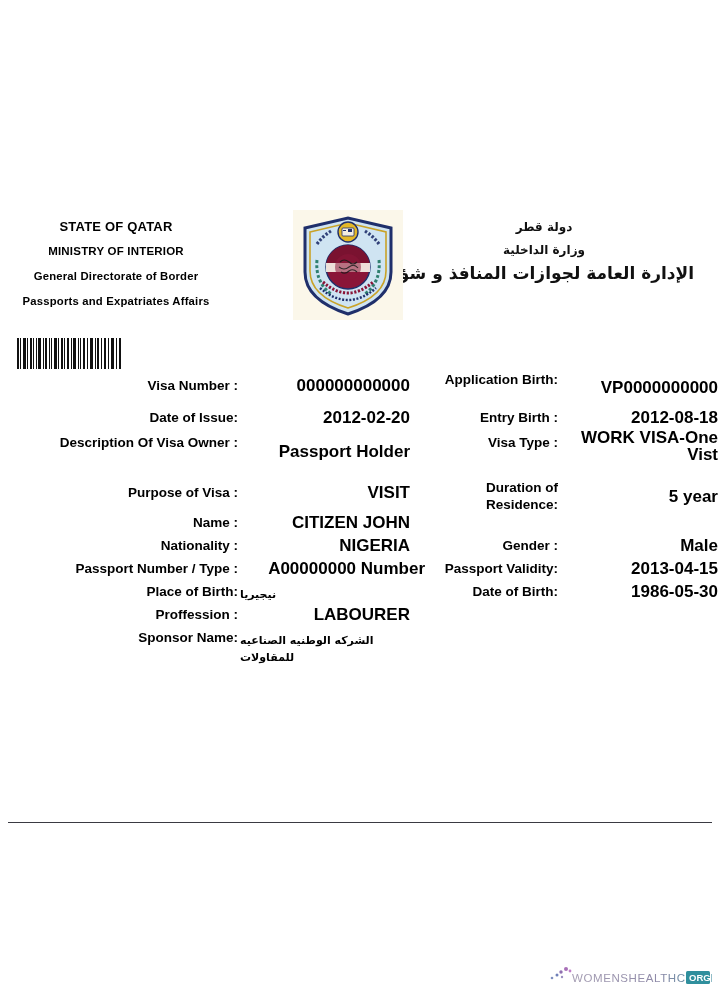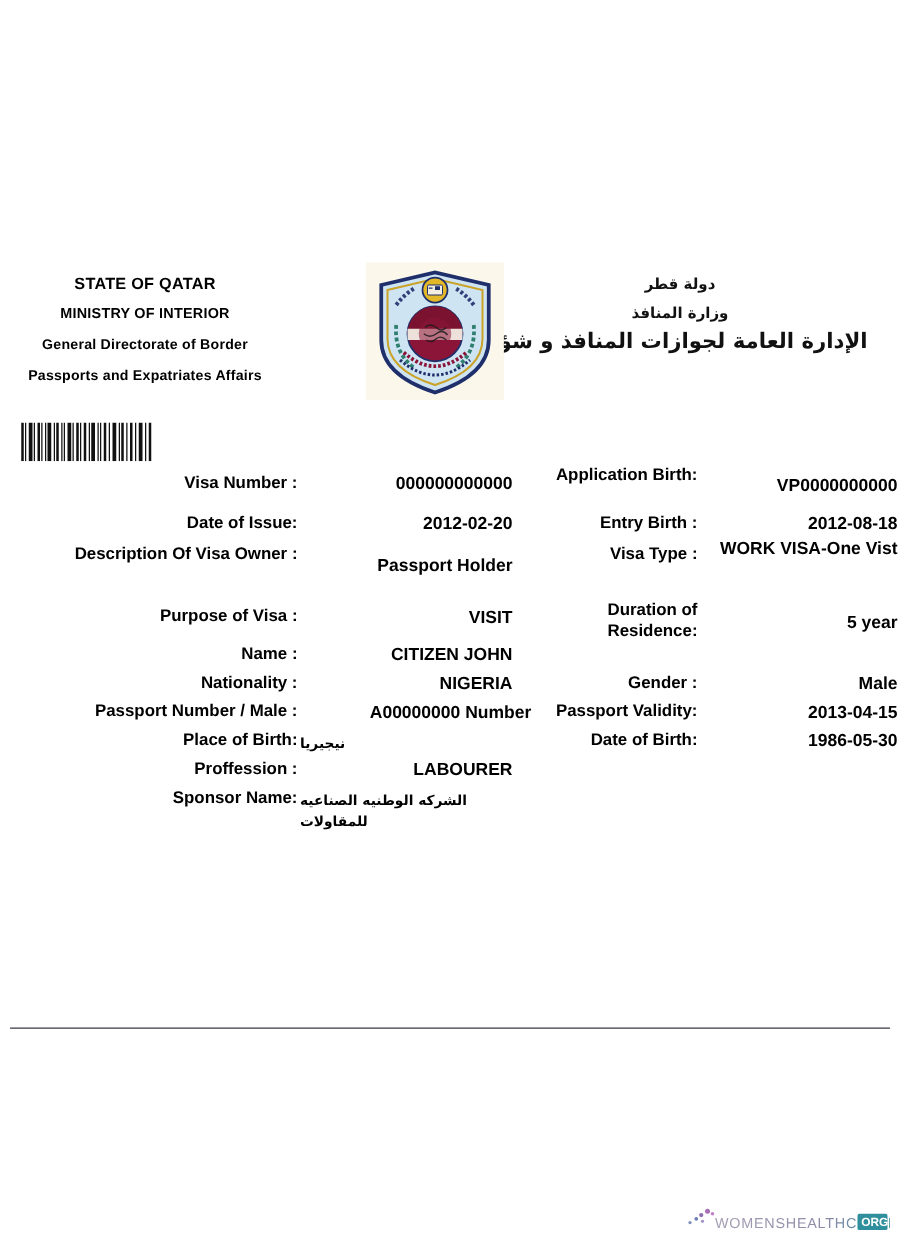--- a/index.html
+++ b/index.html
@@ -104,21 +104,21 @@
     font-weight: bold;
     white-space: pre-line;
     text-align: right;
   }
   .label {
     font-size: 13.5px;
     line-height: 16.5px;
     color: #000;
   }
   .value {
-    font-size: 14px;
+    font-size: 17px;
     line-height: 16.5px;
     color: #000;
   }
   .value.ar, .label.ar {
     font-family: "DejaVu Sans", sans-serif;
     font-size: 11px;
     direction: rtl;
     font-weight: bold;
   }
 
@@ -156,21 +156,21 @@
 
     <div class="header-en">
       <div class="l1">STATE OF QATAR</div>
       <div class="l2">MINISTRY OF INTERIOR</div>
       <div class="l3">General Directorate of Border</div>
       <div class="l4">Passports and Expatriates Affairs</div>
     </div>
 
     <div class="header-ar">
       <div class="a1">دولة قطر</div>
-      <div class="a2">وزارة المنافذ</div>
+      <div class="a2">وزارة الداخلية</div>
       <div class="a3">الإدارة العامة لجوازات المنافذ و شؤون الوافدين</div>
     </div>
   </div>
 
   <div class="emblem-box">
     <svg class="emblem-svg" width="110" height="110" viewBox="0 0 110 110" xmlns="http://www.w3.org/2000/svg">
       <rect x="0" y="0" width="110" height="110" fill="#fbf7ea"></rect>
 
       <path d="M12 18 L55 8 L98 18 L98 62 Q98 90 55 104 Q12 90 12 62 Z" fill="#cfe4f2" stroke="#1f2f6b" stroke-width="3"></path>
       <path d="M17 22 L55 13 L93 22 L93 61 Q93 86 55 98 Q17 86 17 61 Z" fill="none" stroke="#c9a227" stroke-width="1.6"></path>
@@ -278,21 +278,21 @@
     </div>
 
     <div class="row" style="top:160px">
       <div class="cell label col-l-label" style="top:0px">Nationality :</div>
       <div class="cell value col-l-value" style="top:0px">NIGERIA</div>
       <div class="cell label col-r-label" style="top:0px">Gender :</div>
       <div class="cell value col-r-value" style="top:0px">Male</div>
     </div>
 
     <div class="row" style="top:183px">
-      <div class="cell label col-l-label" style="top:0px">Passport Number / Male :</div>
+      <div class="cell label col-l-label" style="top:0px">Passport Number / Type :</div>
       <div class="cell value col-l-value" style="top:0px; width:185px">A00000000 Number</div>
       <div class="cell label col-r-label" style="top:0px">Passport Validity:</div>
       <div class="cell value col-r-value" style="top:0px">2013-04-15</div>
     </div>
 
     <div class="row" style="top:206px">
       <div class="cell label col-l-label" style="top:0px">Place of Birth:</div>
       <div class="cell value col-l-value ar" style="top:3px; text-align:left">نيجيريا</div>
       <div class="cell label col-r-label" style="top:0px">Date of Birth:</div>
       <div class="cell value col-r-value" style="top:0px">1986-05-30</div>

